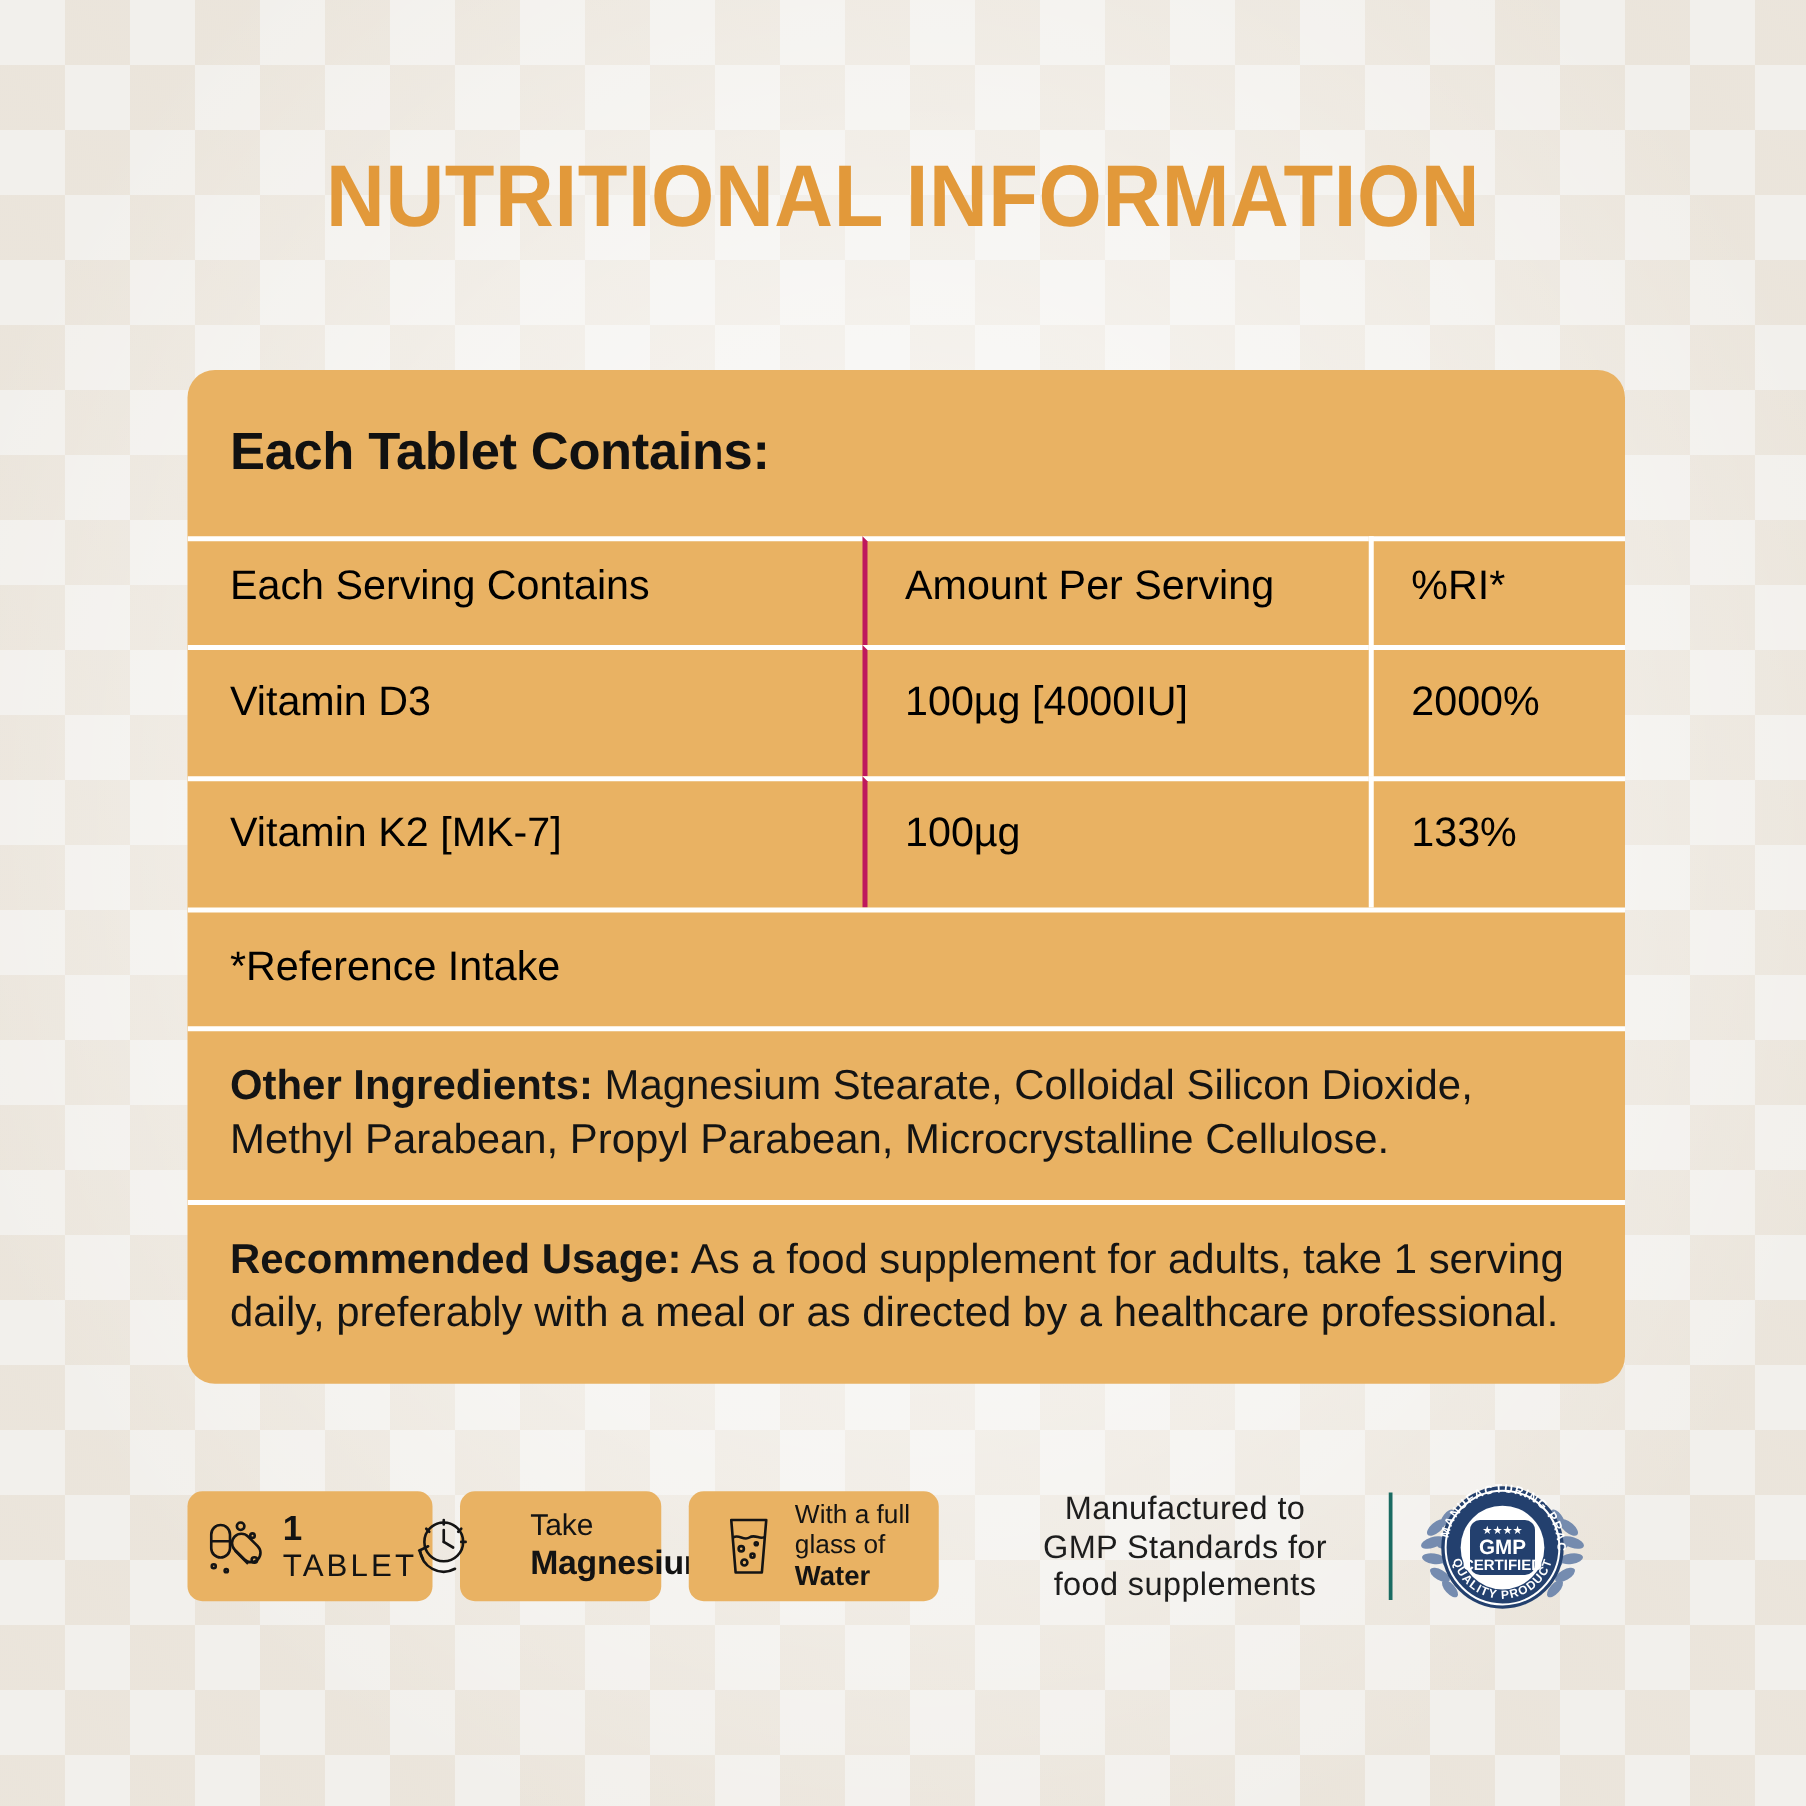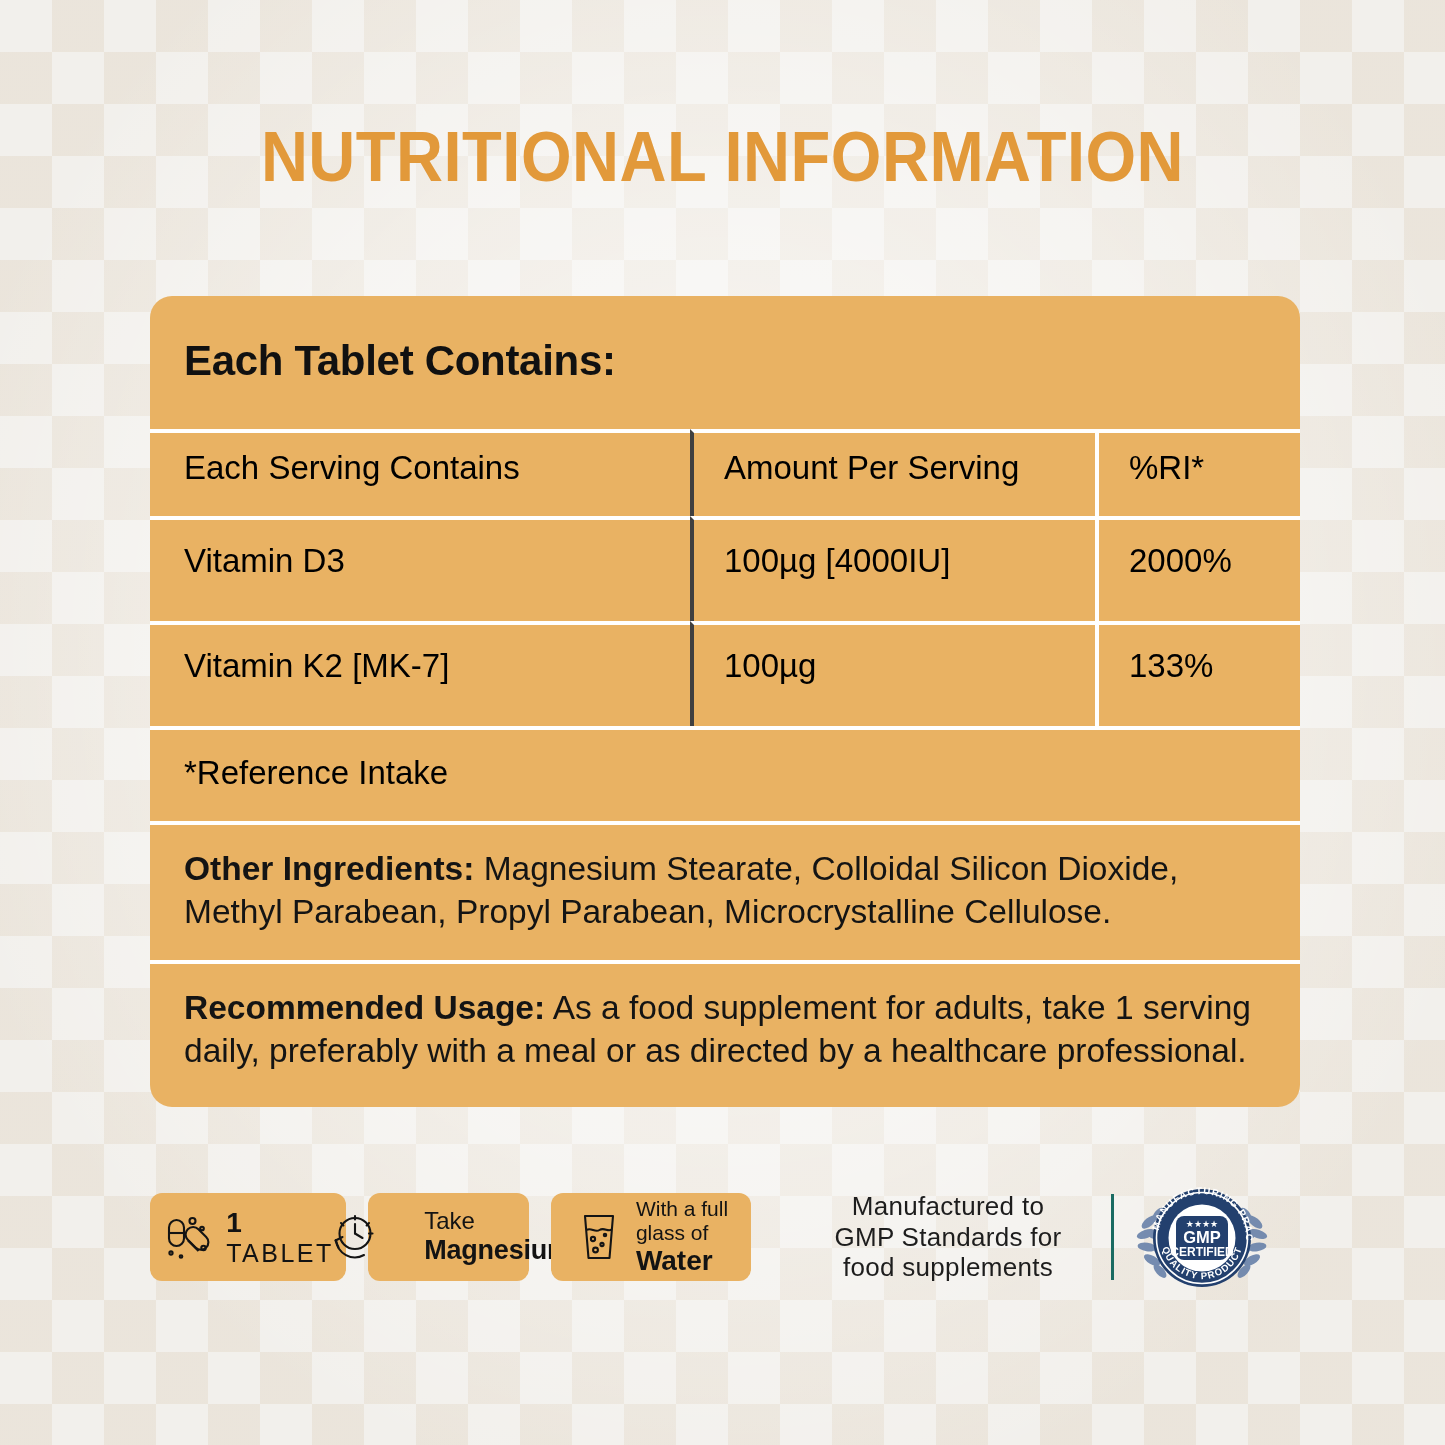--- a/index.html
+++ b/index.html
@@ -74,21 +74,21 @@
   }
   .nut-table td{
     vertical-align:top;
     color:#000000;
     font-size:33px;
     font-weight:400;
     line-height:1.30;
     padding:14px 0 18px 34px;
     border-top:4px solid #ffffff;
   }
-  .nut-table td.c2{ border-left:4px solid #404040; padding-left:30px; }
+  .nut-table td.c2{ border-left:4px solid #be185d; padding-left:30px; }
   .nut-table td.c3{ border-left:4px solid #ffffff; padding-left:30px; }
   .col1{ width:540px; }
   .col2{ width:405px; }
   .col3{ width:205px; }
 
   .head-row td{ padding-bottom:26px; }
   .body-row td{ padding-top:20px; padding-bottom:38px; }
 
   .note-row td{
     border-left:none;
@@ -131,21 +131,21 @@
   #badge-tablet .txt{ font-size:25px; letter-spacing:1px; }
   #badge-tablet .txt b{ font-weight:700; font-size:28px; }
   #badge-tablet .txt .lt{ font-weight:400; letter-spacing:2.5px; }
 
   #badge-everyday{ width:161px;gap:32px; }
   #badge-everyday .txt{ font-size:24px; line-height:1.12; }
   #badge-everyday .txt .l2{ font-weight:700; font-size:27px; letter-spacing:-.2px; }
 
   #badge-water{ width:200px; }
   #badge-water .txt{ font-size:21px; line-height:1.14; }
-  #badge-water .txt .l3{ font-weight:700; font-size:28px; }
+  #badge-water .txt .l3{ font-weight:700; font-size:22px; }
 
   #gmp-text{
     flex:0 0 auto;
     margin-left:30px;
     text-align:center;
     color:#1d1d1d;
     font-size:26px;
     line-height:1.18;
     letter-spacing:.3px;
     width:290px;

